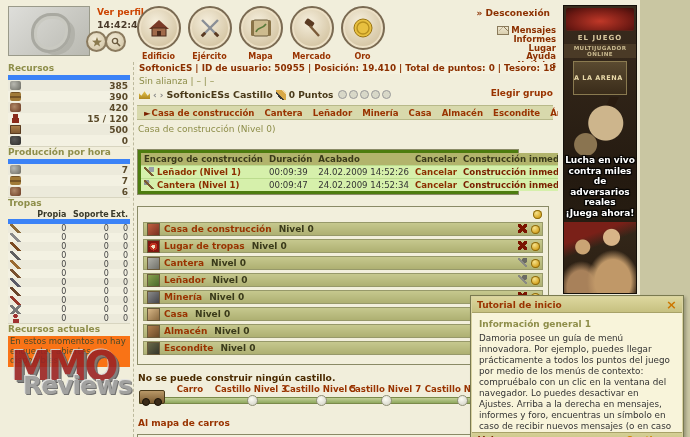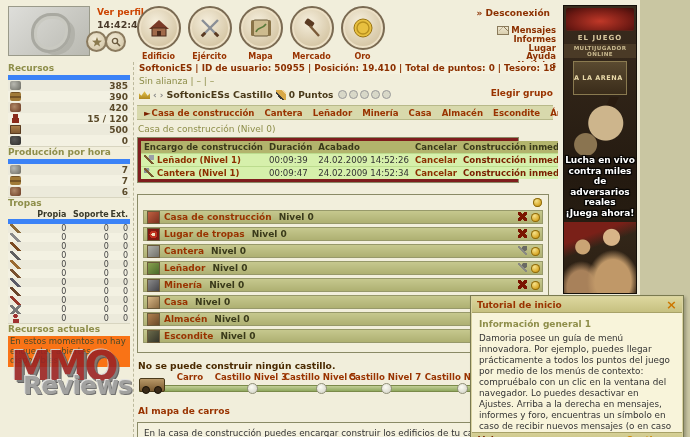--- a/index.html
+++ b/index.html
@@ -103,21 +103,21 @@
   .choose-group{position:absolute;right:0;top:2px;font-weight:bold;color:#993300;cursor:pointer;}
 
   .tabs{margin-top:3px;display:flex;align-items:center;height:13px;
     background:#d8d9ac;border-top:1px solid #b8b98a;border-bottom:1px solid #b8b98a;padding:0 2px;}
   .tab{font-weight:bold;color:#993300;padding:0 5px;white-space:nowrap;cursor:pointer;font-size:8.6px;}
   .tab .arrow{display:none;color:#7a2000;margin-right:1px;}
   .tab.active .arrow{display:inline;}
 
   .section-title{color:#8e8e4a;margin-top:4px;padding-left:1px;}
 
-  .queue-box{margin-top:3px;width:374px;border:1px solid #8a8a66;background:#7f1d1d;padding:3px;}
+  .queue-box{margin-top:15px;width:374px;border:1px solid #8a8a66;background:#4d7c0f;padding:3px;}
   .queue-table{width:100%;border-collapse:collapse;font-size:8.6px;}
   .queue-table th{background:#b2b46c;color:#3a3a1a;text-align:left;padding:1px 3px;font-size:8.6px;white-space:nowrap;}
   .queue-table td{padding:1px 3px;white-space:nowrap;}
   .queue-table tbody tr{background:#d6f0ab;border-top:1px solid #bcdc8e;}
   .q-name{font-weight:bold;color:#8c3000;}
   .q-link{font-weight:bold;color:#8c3000;cursor:pointer;}
   .q-instant{font-weight:bold;color:#7a2000;cursor:pointer;}
   .qicon{display:inline-block;width:10px;height:9px;vertical-align:-1px;margin-right:3px;}
   .qi-axe{background:linear-gradient(45deg,transparent 40%,#7a5a30 40% 56%,transparent 56%),
           radial-gradient(circle at 78% 22%,#9aa0a8 0 3px,transparent 3.5px);}

